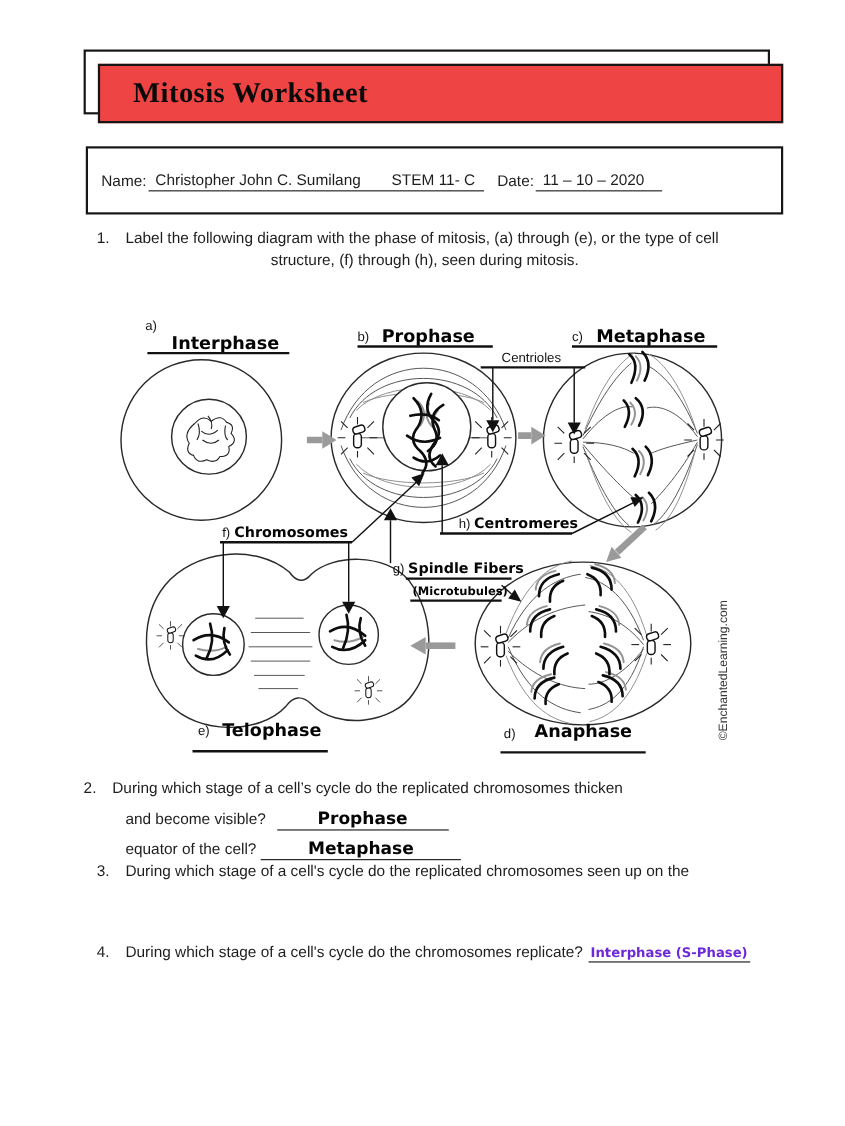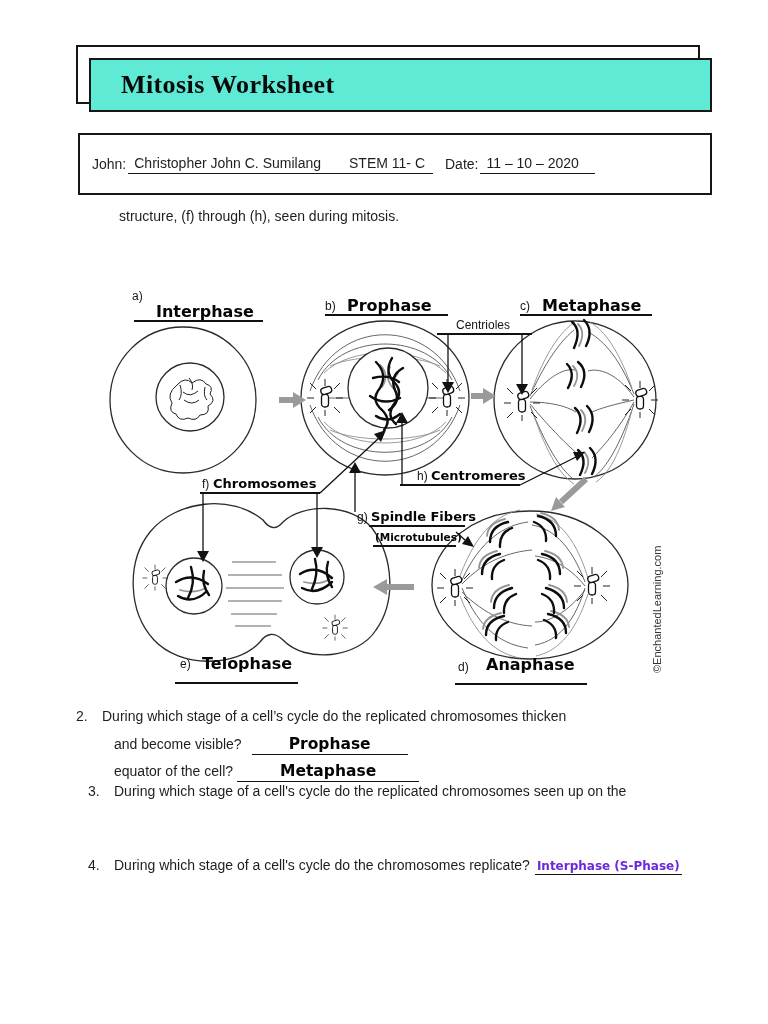--- a/index.html
+++ b/index.html
@@ -4,21 +4,21 @@
 <style>
   html,body { margin:0; padding:0; }
   body {
     width:768px; height:1024px; background:#ffffff; position:relative;
     font-family:"Liberation Sans", sans-serif; color:#1e1e1e; overflow:hidden;
   }
   .abs { position:absolute; }
 
   
   .title-back { left:76px; top:45px; width:620px; height:55px; border:2px solid #161616; background:#fff; }
-  .title-bar  { left:89px; top:58px; width:619px; height:50px; background:#5eead4; border:2px solid #161616;
+  .title-bar  { left:89px; top:58px; width:619px; height:50px; background:#ef4444; border:2px solid #161616;
                 display:flex; align-items:center; }
   .title-bar h1 { margin:0 0 0 30px; font-family:"Liberation Serif", serif; font-size:26px; font-weight:bold;
                   color:#0a0a0a; letter-spacing:.4px; }
 
   
   .name-box { left:78px; top:133px; width:630px; height:58px; border:2px solid #161616;
               display:flex; align-items:center; font-size:14px; }
   .name-box .lbl { margin-left:12px; white-space:pre; }
   .uline { border-bottom:1.5px solid #161616; padding:0 8px 2px 6px; white-space:pre; }
   .name-vals { margin-left:2px; display:inline-flex; gap:28px; }
@@ -57,28 +57,29 @@
 </style>
 </head>
 <body>
 
 <div class="abs title-back"></div>
 <div class="abs title-bar">
   <h1>Mitosis Worksheet</h1>
 </div>
 
 <div class="abs name-box">
-  <span class="lbl">John:</span>
+  <span class="lbl">Name:</span>
   <span class="uline name-vals"><span>Christopher John C. Sumilang</span><span>STEM 11- C</span></span>
   <span class="lbl date-lbl">Date:</span>
   <span class="uline date-val">11 – 10 – 2020</span>
 </div>
 
 <div class="abs q" style="left:88px; top:206px;">
-  <div style="padding-left:31px;"><span>structure, (f) through (h), seen during mitosis.</span></div>
+  <div><span class="qnum">1.</span><span>Label the following diagram with the phase of mitosis, (a) through (e), or the type of cell</span></div>
+  <div style="padding-left:31px;text-align:center;"><span>structure, (f) through (h), seen during mitosis.</span></div>
 </div>
 
 <svg class="abs" style="left:80px; top:270px;" width="600" height="425" viewBox="0 0 600 425">
   <defs>
     <g id="centriole">
       <line x1="-9" y1="-9" x2="-15" y2="-15"></line>
         <line x1="0" y1="-12" x2="0" y2="-19"></line>
       <line x1="9" y1="-9" x2="15" y2="-15"></line>
         <line x1="11" y1="0" x2="18" y2="0"></line>
       <line x1="9" y1="9" x2="15" y2="15"></line>

